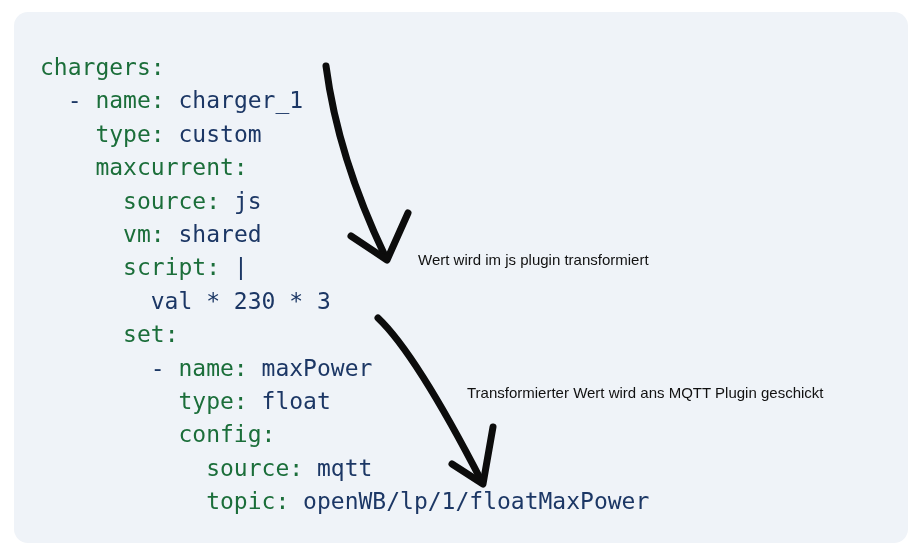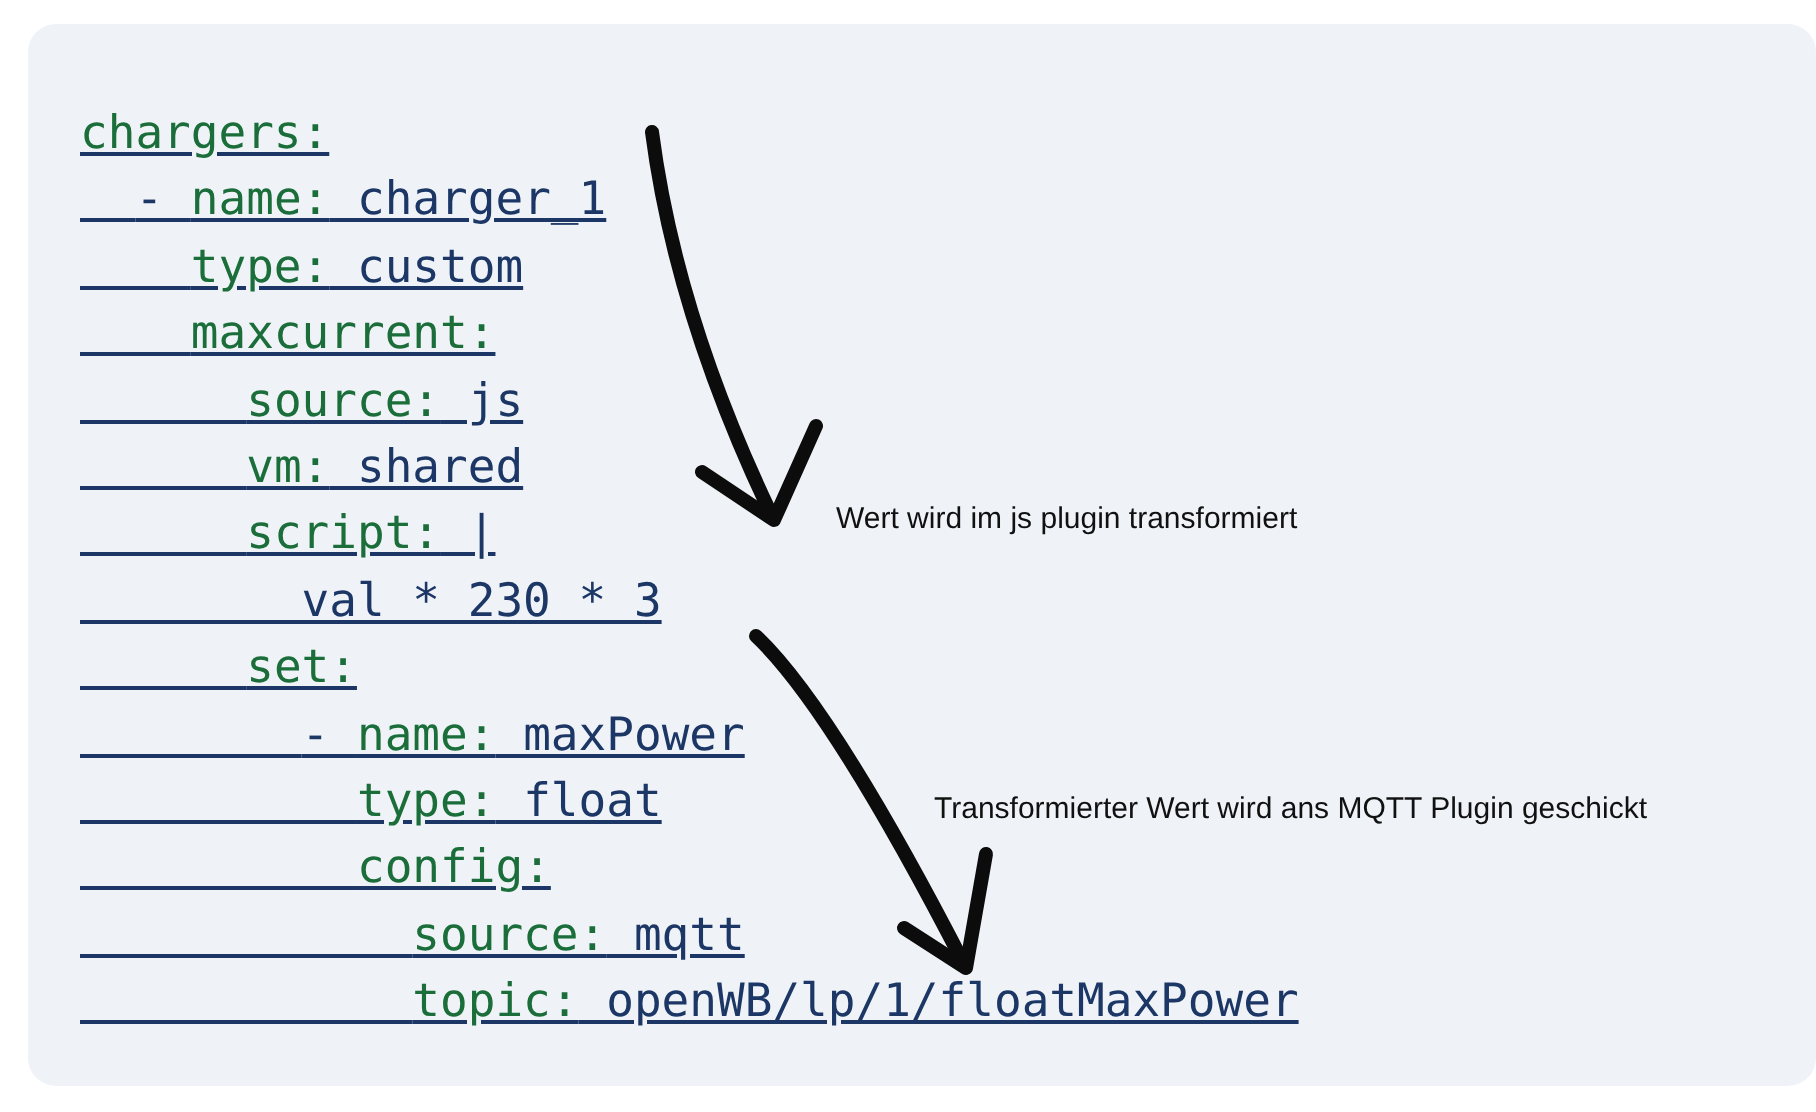--- a/index.html
+++ b/index.html
@@ -27,34 +27,34 @@
   }
   .code-block{
     position:absolute;
     left:40px;top:51px;
     font-family:"DejaVu Sans Mono","Liberation Mono",monospace;
     font-size:23px;
     line-height:33.4px;
     white-space:pre;
     color:var(--value);
   }
-  .code-line{white-space:pre;text-decoration:underline;}
+  .code-line{white-space:pre;}
   .tok-key{color:var(--key);}
   .tok-val{color:var(--value);}
   .tok-plain{color:var(--value);}
   .annotation{
     position:absolute;
     font-size:15px;
     line-height:18px;
     color:var(--annotation);
     white-space:nowrap;
   }
   .annotation-evcc{left:358px;top:76px;}
   .annotation-js{left:418px;top:251px;text-align:center;}
-  .annotation-mqtt{left:467px;top:396px;}
+  .annotation-mqtt{left:467px;top:384px;}
   .arrow-layer{
     position:absolute;left:0;top:0;
     width:908px;height:556px;
     pointer-events:none;
   }
   .arrow{
     fill:none;
     stroke:var(--arrow);
     stroke-width:7;
     stroke-linecap:round;

